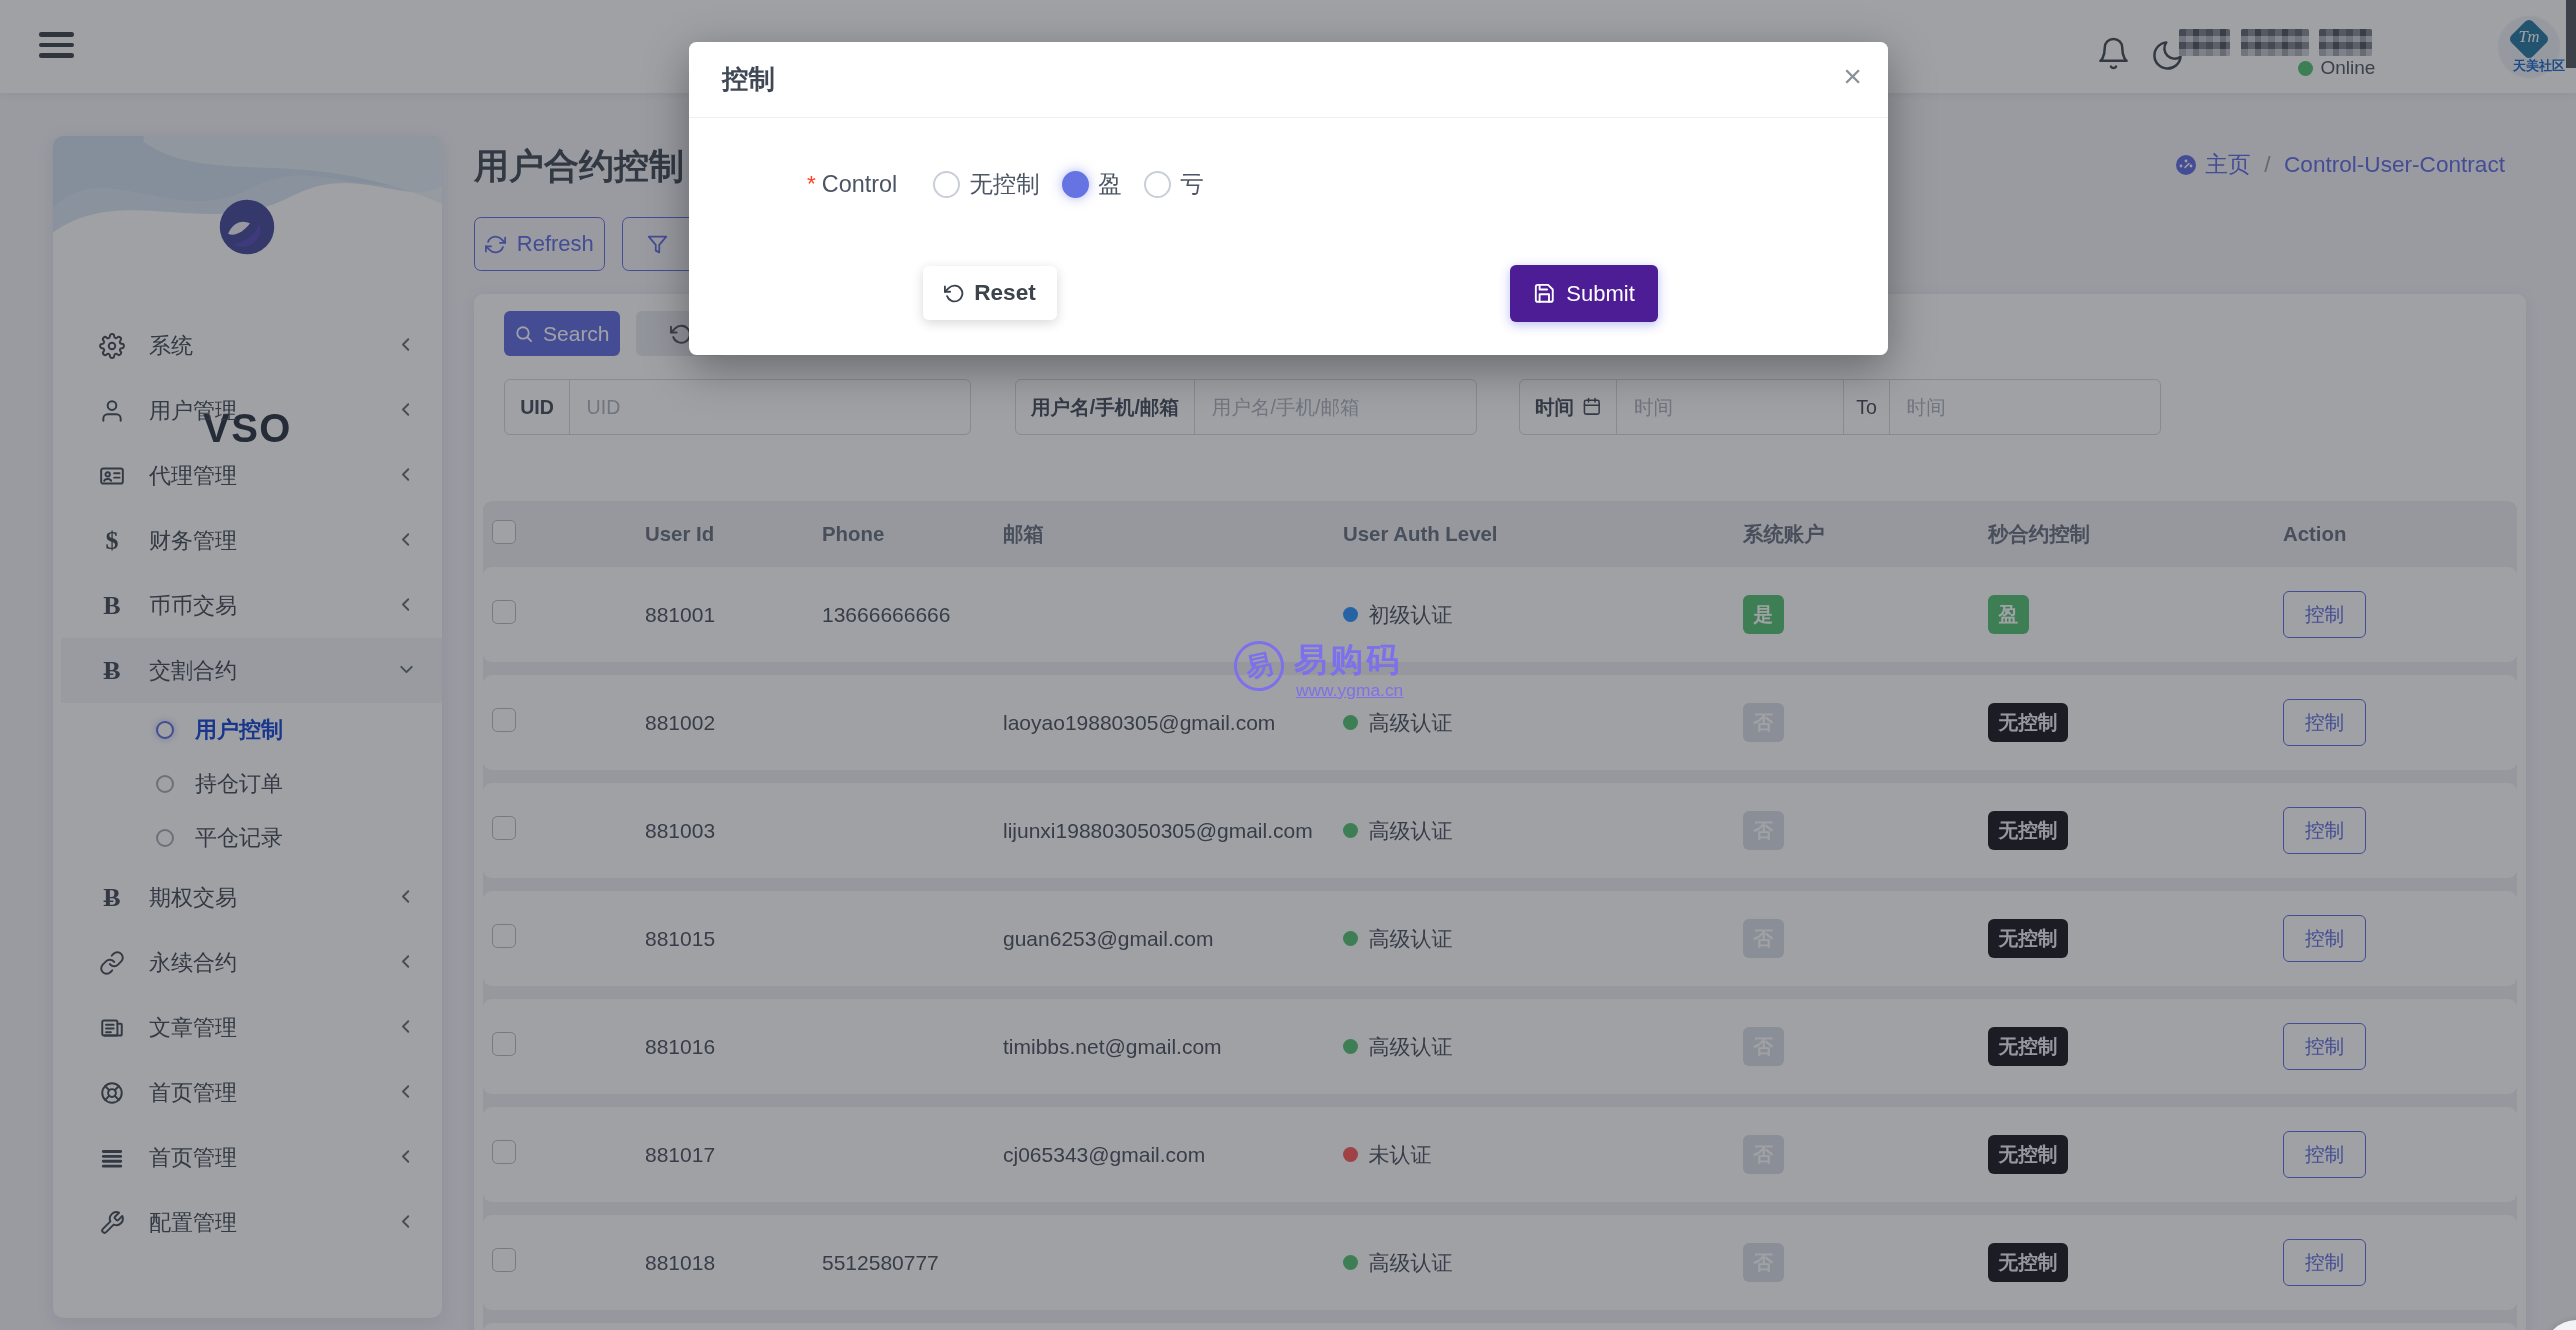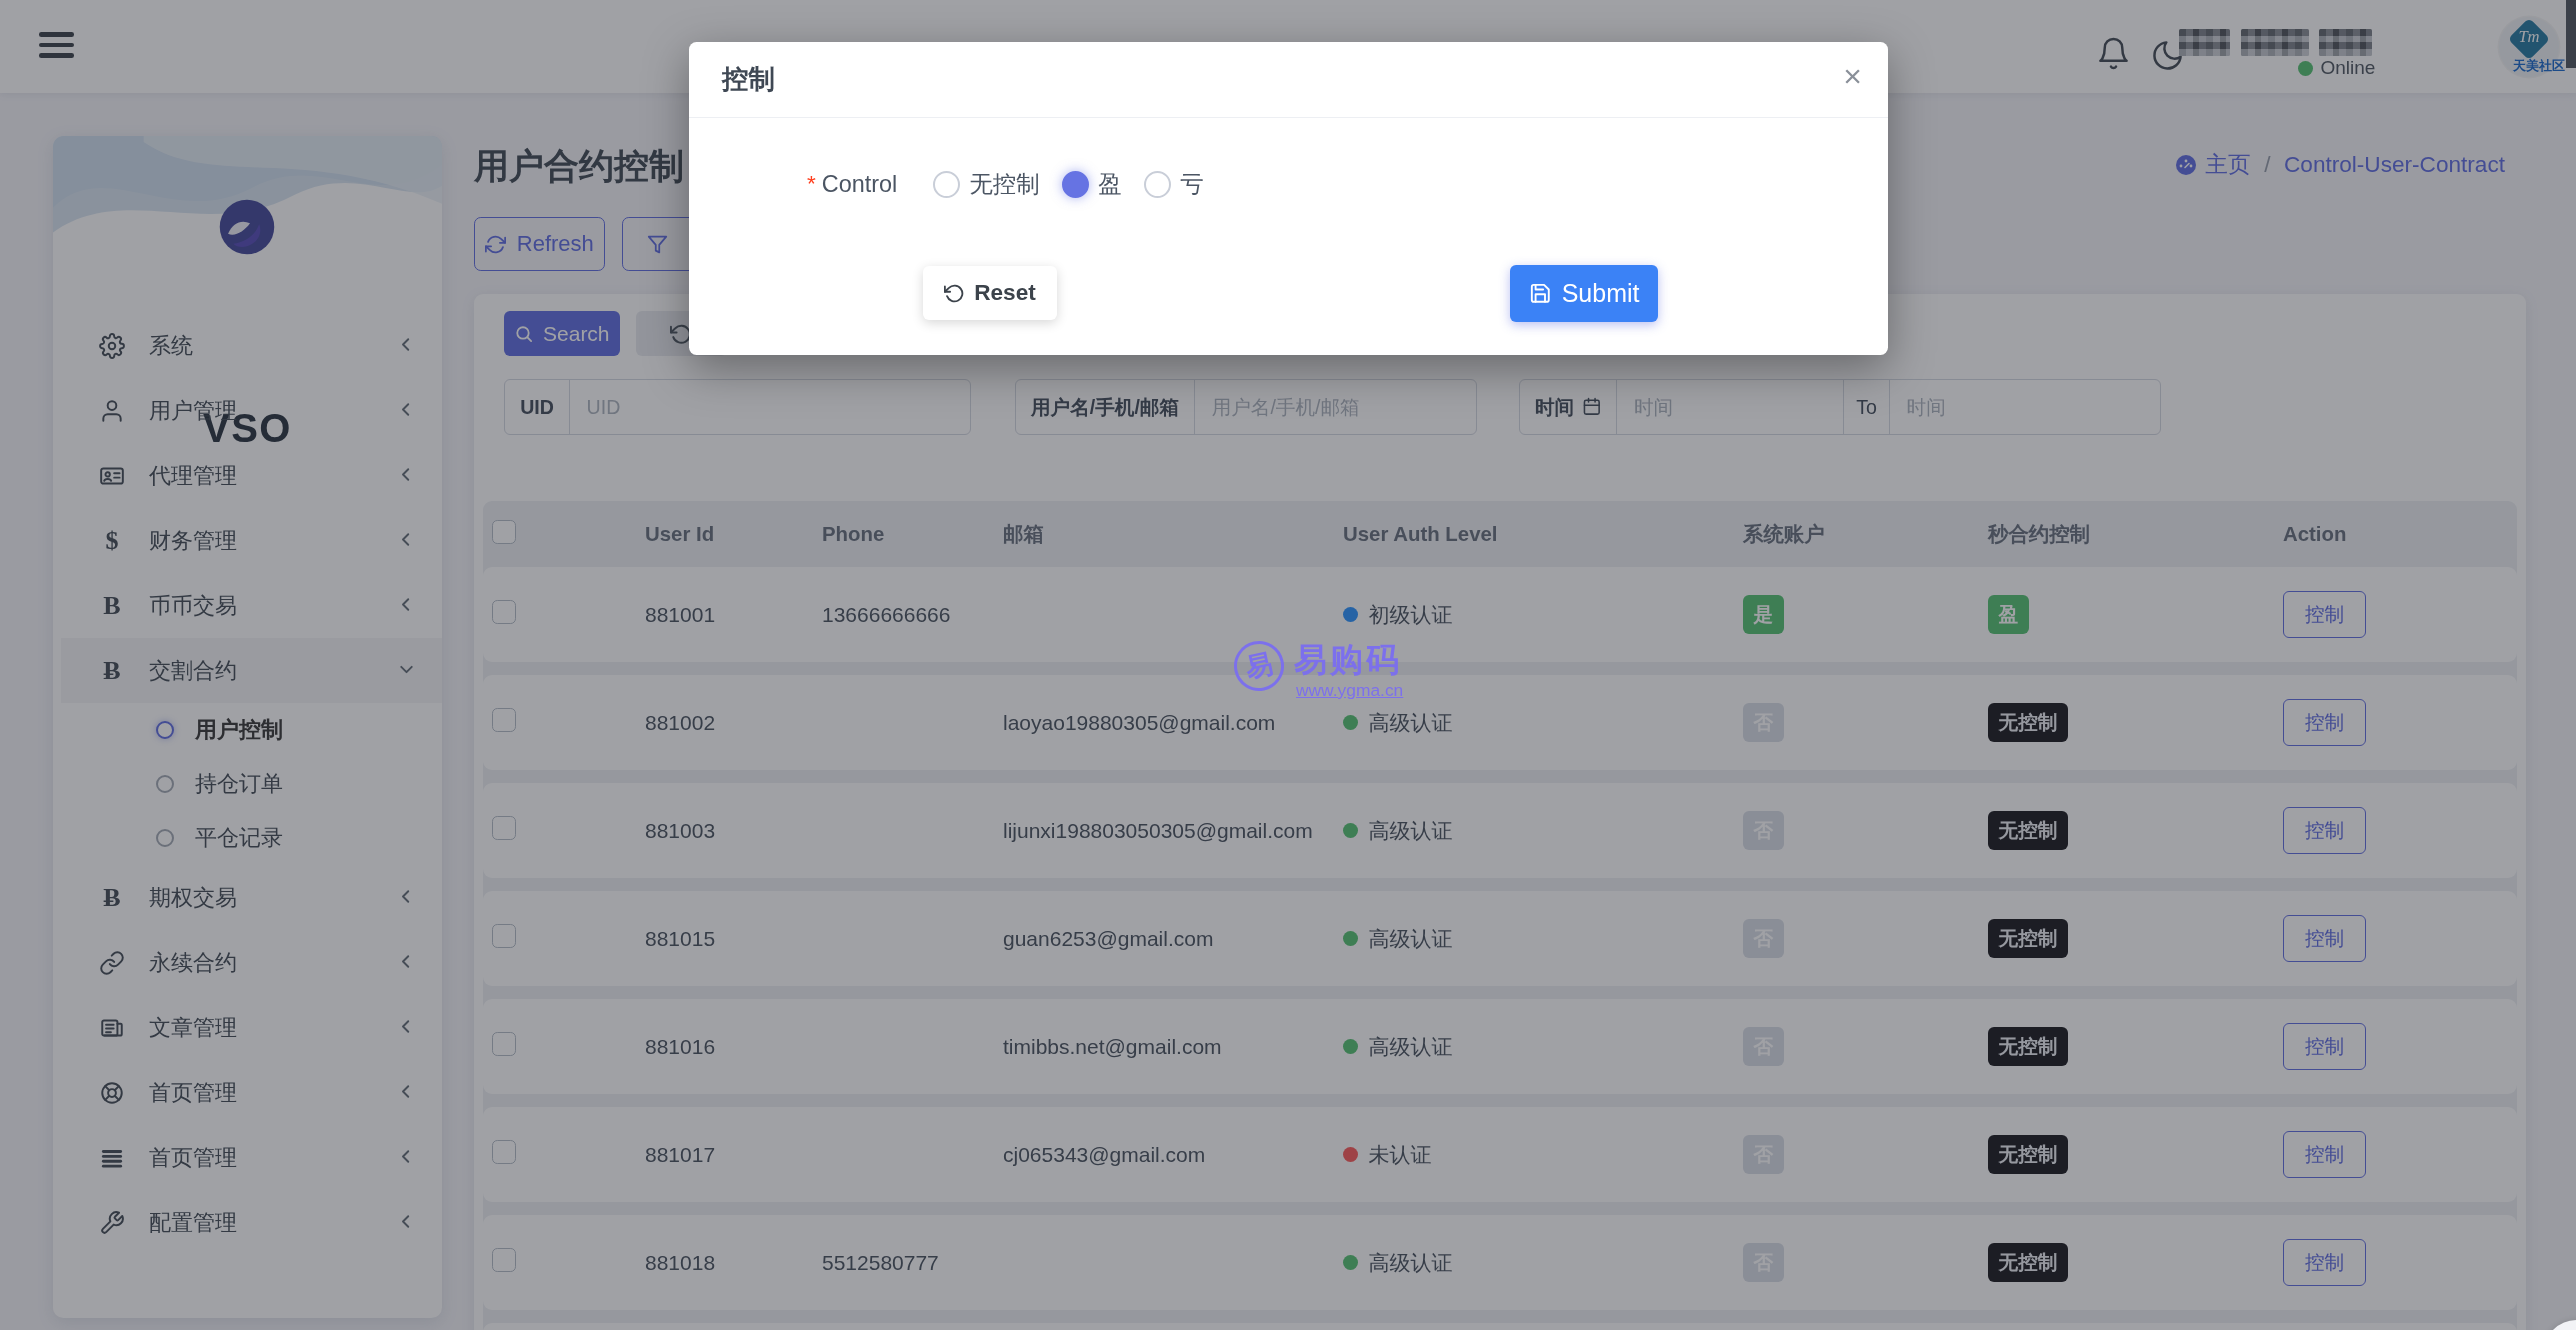--- a/index.html
+++ b/index.html
@@ -39,21 +39,21 @@
   .mi.open { background:rgba(67,89,113,.055); }
   .mi-icon { width:32px; display:flex; justify-content:center; color:#4b545e; }
   .mi-icon svg { width:26px; height:26px; }
   .mi-icon .glyph { font-size:26px; font-weight:bold; line-height:1; font-family:"Liberation Serif","DejaVu Serif",serif; }
   .mi-label { margin-left:21px; font-size:22px; }
   .mi-chev { margin-left:auto; color:#6a737d; }
   .mi-chev svg { width:21px; height:21px; }
   .smi { display:flex; align-items:center; height:54px; padding-left:95px; color:#4b545e; cursor:pointer; }
   .smi-circle { width:18px; height:18px; border-radius:50%; border:2.3px solid #a7aeb8; background:#fff; }
   .smi-label { margin-left:21px; font-size:22px; }
-  .smi.active { color:#404040; font-weight:bold; }
+  .smi.active { color:#1d4ed8; font-weight:bold; }
   .smi.active .smi-circle { border-color:#6673e3; box-shadow:0 0 7.5px rgba(102,115,227,.45); }
 
   
   .page-title { position:absolute; left:474px; top:143px; font-size:35px; font-weight:600; color:#49525c; z-index:6; }
   .breadcrumb { position:absolute; top:149px; right:71px; display:flex; align-items:center; gap:13.6px; font-size:22.6px; color:#6673e3; z-index:6; }
   .breadcrumb .crumb { display:flex; align-items:center; gap:7.5px; cursor:pointer; }
   .breadcrumb svg { width:24px; height:24px; }
   .bc-sep { color:#9aa1ad; }
 
   .btn-outline { position:absolute; display:flex; align-items:center; justify-content:center; gap:10.6px; border:1.5px solid #6673e3; color:#6673e3; background:transparent; border-radius:6.8px; font-size:22px; cursor:pointer; z-index:6; }
@@ -108,21 +108,21 @@
   .modal-close { position:absolute; right:26px; top:18px; font-size:32px; color:#8a9099; cursor:pointer; line-height:1; }
   .control-row { position:absolute; left:118px; top:126px; display:flex; align-items:center; }
   .req-star { color:#ff3e1d; font-size:22.6px; margin-right:6px; }
   .field-label { font-size:23.4px; color:#4b5563; margin-right:13.6px; }
   .radio-opt { display:flex; align-items:center; gap:9px; margin-left:22.6px; cursor:pointer; }
   .radio { width:27px; height:27px; border-radius:50%; border:2.3px solid #c9ced8; background:#fff; flex:none; }
   .radio.checked { background:#6673e3; border-color:#6673e3; box-shadow:0 0 12px rgba(102,115,227,.55); }
   .radio-label { font-size:23.4px; color:#4b5563; }
   .btn-modal-reset { position:absolute; left:234px; top:224px; width:134px; height:54px; background:#fff; border:none; border-radius:6px; box-shadow:0 3px 12px rgba(0,0,0,.16); font-size:22.6px; color:#3c434b; display:flex; align-items:center; justify-content:center; gap:9px; cursor:pointer;font-weight:bold; }
   .btn-modal-reset svg { width:21px; height:21px; }
-  .btn-modal-submit { position:absolute; left:821px; top:223px; width:148px; height:57px; background:#3b82f6; border:none; border-radius:6px; font-size:25px; color:#fff; display:flex; align-items:center; justify-content:center; gap:10.6px; cursor:pointer; box-shadow:0 3px 10.6px rgba(102,115,227,.45); }
+  .btn-modal-submit { position:absolute; left:821px; top:223px; width:148px; height:57px; background:#4c1d95; border:none; border-radius:6px; font-size:22px; color:#fff; display:flex; align-items:center; justify-content:center; gap:10.6px; cursor:pointer; box-shadow:0 3px 10.6px rgba(102,115,227,.45); }
   .btn-modal-submit svg { width:22.6px; height:22.6px; }
 
   
   .vscroll { position:absolute; right:0; top:0; width:9.8px; height:1330px; z-index:30; }
   .vthumb { width:9.8px; height:68px; background:#585e66; }
   .corner-float { position:absolute; left:2543px; top:1320px; width:68px; height:68px; border-radius:50%; background:#f2f3f6; box-shadow:0 1.5px 7.5px rgba(0,0,0,.2); z-index:45; }
 </style>
 </head>
 <body>
 

